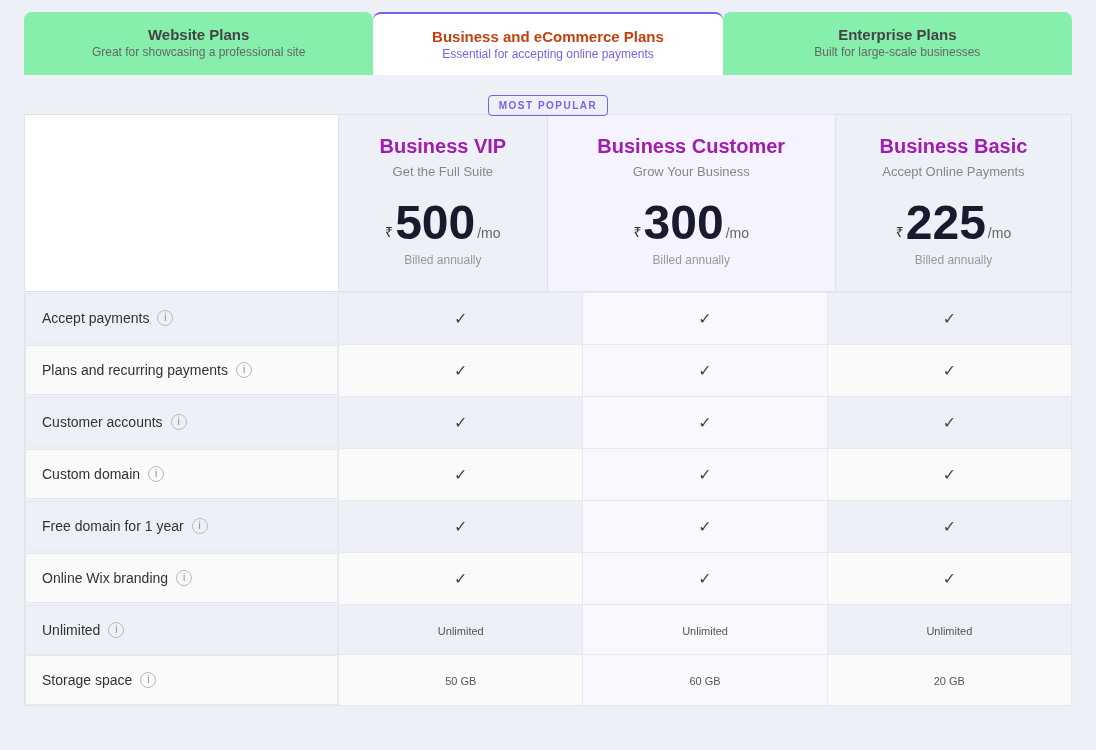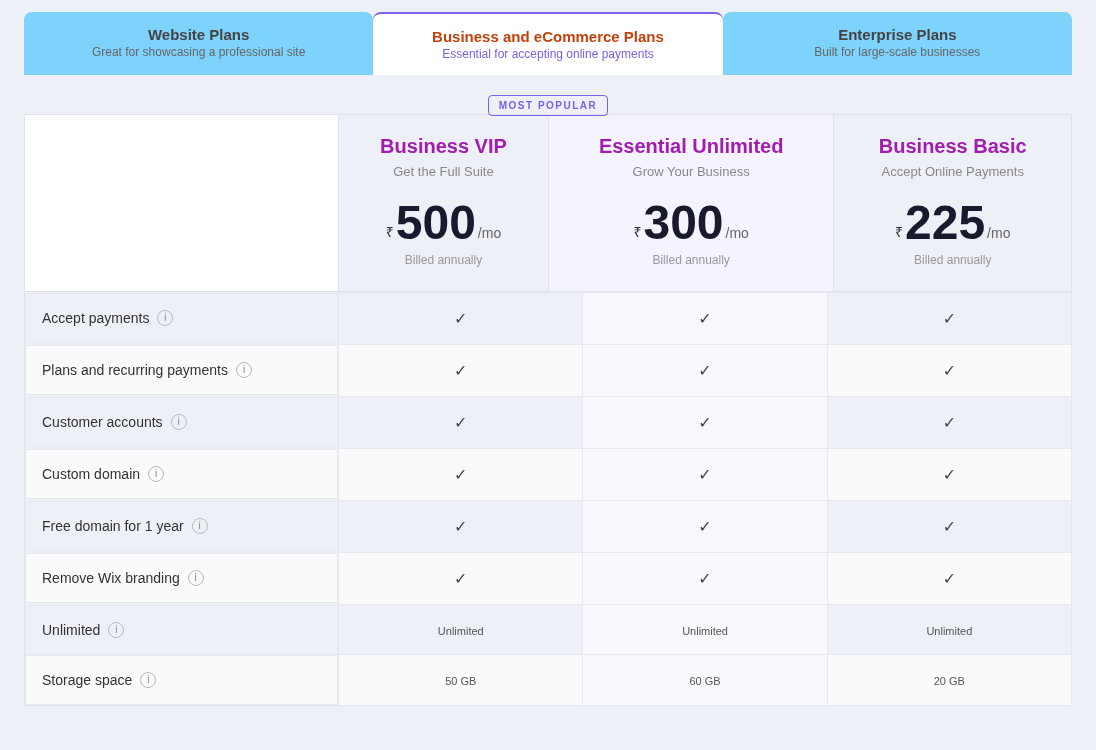--- a/index.html
+++ b/index.html
@@ -33,21 +33,21 @@
     }
 
     .tab-sub {
       font-size: 12px;
       color: #666;
       display: block;
       margin-top: 2px;
     }
 
     .tab.inactive {
-      background: #7dd3fc;
+      background: #86efac;
     }
 
     .tab.active {
       background: #fff;
       border-top: 2px solid #7c60e8;
     }
 
     .tab.active .tab-title {
       color: #c2410c;
       text-align: center;
@@ -240,21 +240,21 @@
           <div class="price-block">
             <div class="price-row">
               <span class="currency-symbol">₹</span>
               <span class="price-amount">500</span>
               <span class="price-per">/mo</span>
             </div>
             <span class="billed-annually">Billed annually</span>
           </div>
         </td>
         <td class="highlighted">
-          <span class="plan-name">Essential Unlimited</span>
+          <span class="plan-name">Business Customer</span>
           <span class="plan-tagline">Grow Your Business</span>
           <div class="price-block">
             <div class="price-row">
               <span class="currency-symbol">₹</span>
               <span class="price-amount">300</span>
               <span class="price-per">/mo</span>
             </div>
             <span class="billed-annually">Billed annually</span>
           </div>
         </td>
@@ -333,21 +333,21 @@
       <span class="info-icon">i</span>
     </div>
   </td>
           <td><span class="check-icon">✓</span></td>
           <td style="background: rgb(249, 248, 255);"><span class="check-icon">✓</span></td>
           <td><span class="check-icon">✓</span></td>
         </tr>
         <tr class="feature-row">
           <td>
     <div class="feature-label">
-      <span>Remove Wix branding</span>
+      <span>Online Wix branding</span>
       <span class="info-icon">i</span>
     </div>
   </td>
           <td><span class="check-icon">✓</span></td>
           <td style="background: rgb(249, 248, 255);"><span class="check-icon">✓</span></td>
           <td><span class="check-icon">✓</span></td>
         </tr>
         <tr class="feature-row">
           <td>
     <div class="feature-label">

